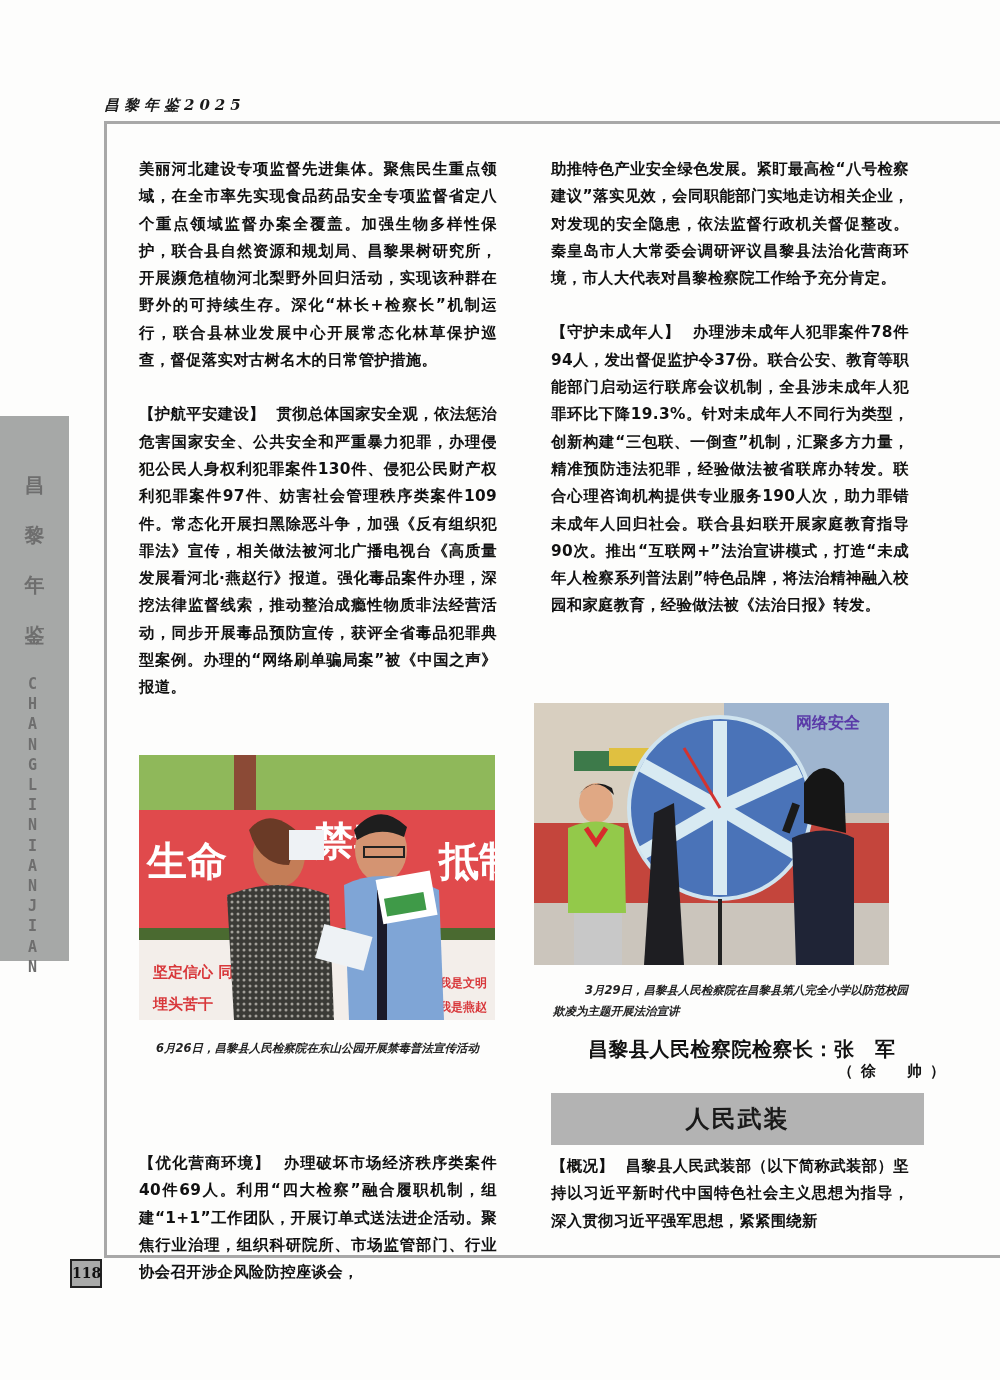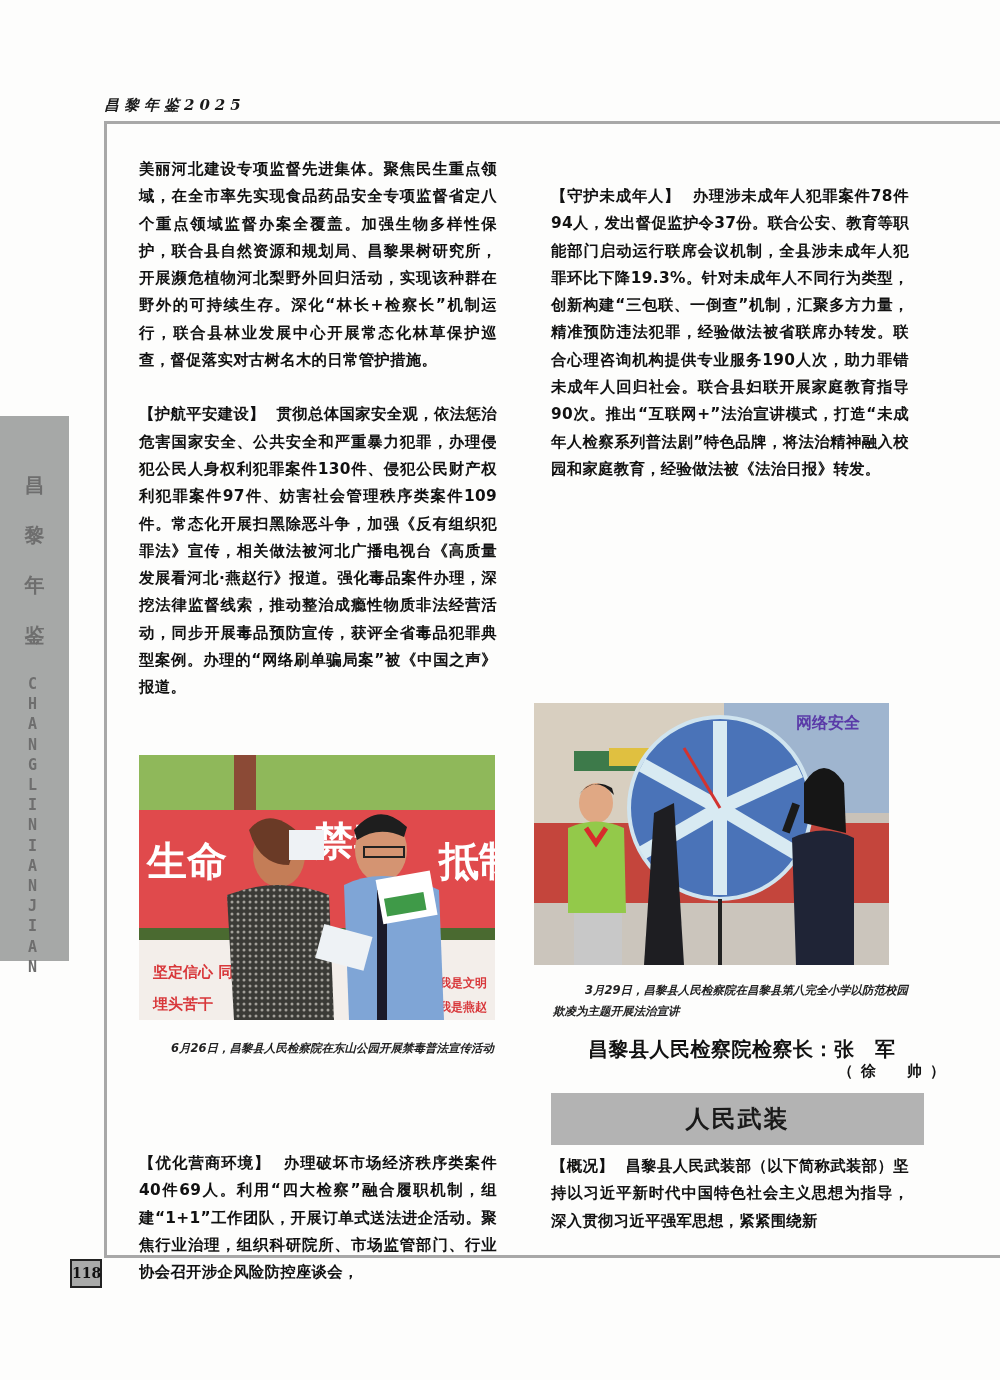--- a/index.html
+++ b/index.html
@@ -122,27 +122,28 @@
     <path d="M215 75 Q240 45 268 72 L265 82 Q240 70 218 85Z" fill="#1e1e1e"></path>
     <rect x="225" y="92" width="40" height="10" fill="none" stroke="#222" stroke-width="2"></rect>
     <path d="M205 130 Q245 110 300 135 L305 265 L210 265 Z" fill="#7fa5d6"></path>
     <rect x="238" y="135" width="10" height="130" fill="#1a1a2a"></rect>
     <rect x="240" y="120" width="55" height="45" fill="#ffffff" transform="rotate(-10 267 142)"></rect>
     <rect x="245" y="140" width="40" height="18" fill="#3f9a48" transform="rotate(-10 267 142)"></rect>
     <rect x="180" y="175" width="50" height="35" fill="#eef2f5" transform="rotate(15 205 192)"></rect>
     <rect x="150" y="75" width="35" height="30" fill="#eef2f5"></rect>
   </svg>
 </div>
-<div class="caption" style="left:139px; top:1038px; width:358px;"><span class="indent"></span><span>6月26日，昌黎县人民检察院在东山公园开展禁毒普法宣传活动</span></div>
+<div class="caption" style="left:124px; top:1038px; width:358px;"><span class="indent"></span><span>6月26日，昌黎县人民检察院在东山公园开展禁毒普法宣传活动</span></div>
 
 <div class="col" style="left:139px; top:1150px;">
   <p><span class="lead">【优化营商环境】</span>&nbsp;&nbsp;<span>办理破坏市场经济秩序类案件40件69人。利用“四大检察”融合履职机制，组建“1+1”工作团队，开展订单式送法进企活动。聚焦行业治理，组织科研院所、市场监管部门、行业协会召开涉企风险防控座谈会，</span></p>
 </div>
 
 <div class="col" style="left:551px; top:156px;">
+  <p>助推特色产业安全绿色发展。紧盯最高检“八号检察建议”落实见效，会同职能部门实地走访相关企业，对发现的安全隐患，依法监督行政机关督促整改。秦皇岛市人大常委会调研评议昌黎县法治化营商环境，市人大代表对昌黎检察院工作给予充分肯定。</p>
   <div class="gap"></div>
   <p><span class="lead">【守护未成年人】</span>&nbsp;&nbsp;<span>办理涉未成年人犯罪案件78件94人，发出督促监护令37份。联合公安、教育等职能部门启动运行联席会议机制，全县涉未成年人犯罪环比下降19.3%。针对未成年人不同行为类型，创新构建“三包联、一倒查”机制，汇聚多方力量，精准预防违法犯罪，经验做法被省联席办转发。联合心理咨询机构提供专业服务190人次，助力罪错未成年人回归社会。联合县妇联开展家庭教育指导90次。推出“互联网+”法治宣讲模式，打造“未成年人检察系列普法剧”特色品牌，将法治精神融入校园和家庭教育，经验做法被《法治日报》转发。</span></p>
 </div>
 
 <div class="photo" style="left:534px; top:703px; width:355px; height:262px;">
   <svg width="355" height="262" viewBox="0 0 355 262">
     <rect width="355" height="262" fill="#c9c2b8"></rect>
     <rect x="0" y="0" width="190" height="120" fill="#d8cfc0"></rect>
     <rect x="40" y="48" width="90" height="20" fill="#3d7a4a"></rect>
     <rect x="75" y="45" width="70" height="18" fill="#e0c040"></rect>

